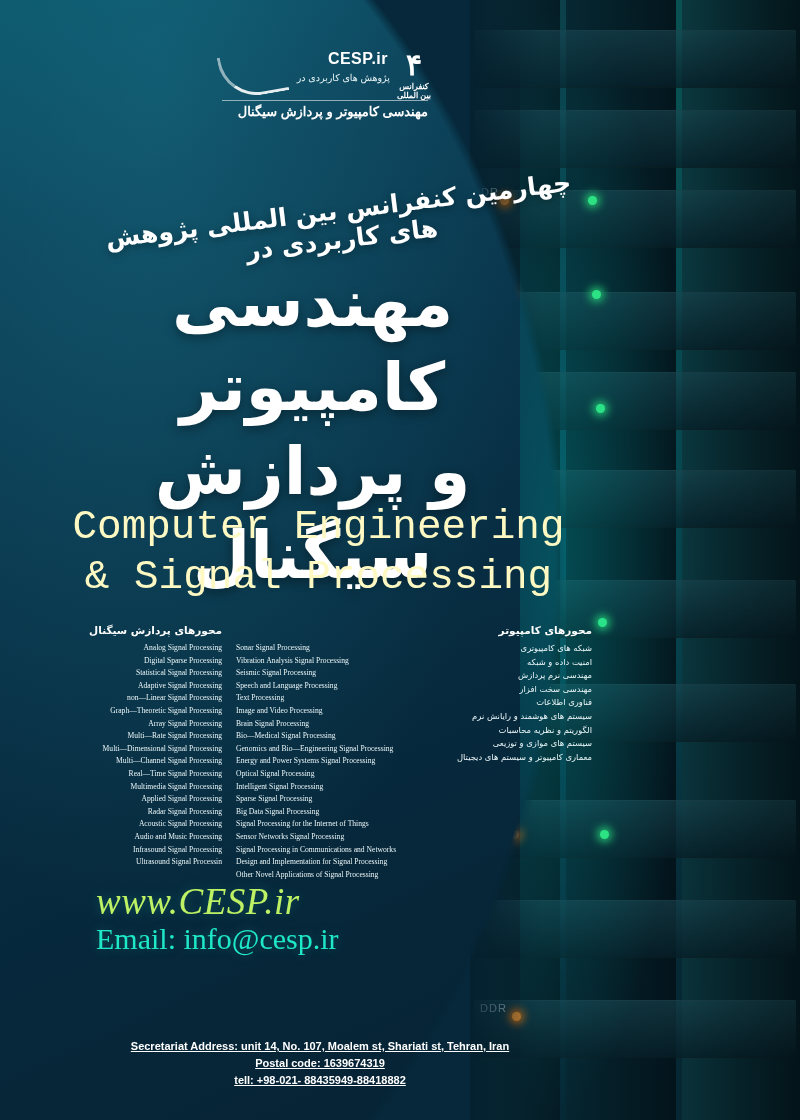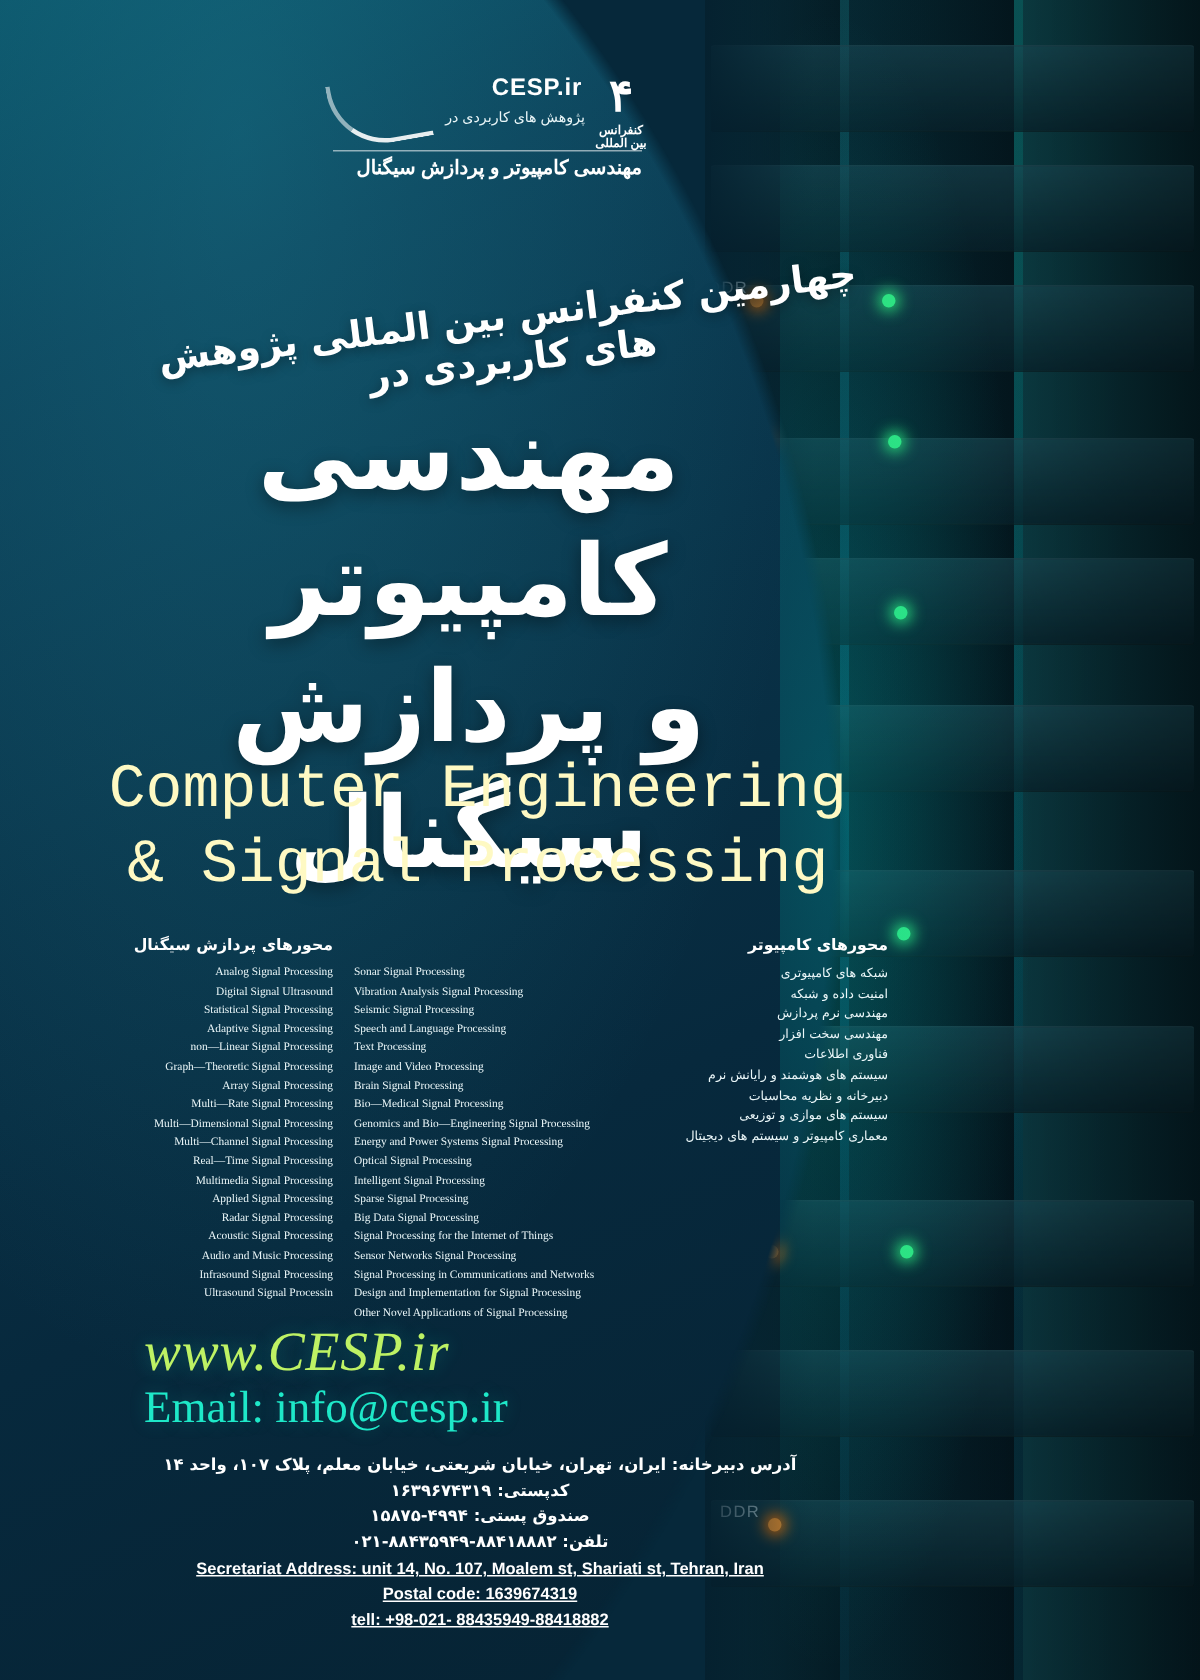--- a/index.html
+++ b/index.html
@@ -333,21 +333,21 @@
     <div>Computer Engineering</div>
     <div>&amp; Signal Processing</div>
   </div>
 
   <div class="topics">
 
     <div class="col-sig">
       <div class="col-head">محورهای پردازش سیگنال</div>
       <ul class="topic-list">
         <li>Analog Signal Processing</li>
-        <li>Digital Signal Ultrasound</li>
+        <li>Digital Sparse Processing</li>
         <li>Statistical Signal Processing</li>
         <li>Adaptive Signal Processing</li>
         <li>non—Linear Signal Processing</li>
         <li>Graph—Theoretic Signal Processing</li>
         <li>Array Signal Processing</li>
         <li>Multi—Rate Signal Processing</li>
         <li>Multi—Dimensional Signal Processing</li>
         <li>Multi—Channel Signal Processing</li>
         <li>Real—Time Signal Processing</li>
         <li>Multimedia Signal Processing</li>
@@ -387,37 +387,31 @@
 
     <div class="col-comp">
       <div class="col-head">محورهای کامپیوتر</div>
       <ul class="topic-list">
         <li>شبکه های کامپیوتری</li>
         <li>امنیت داده و شبکه</li>
         <li>مهندسی نرم پردازش</li>
         <li>مهندسی سخت افزار</li>
         <li>فناوری اطلاعات</li>
         <li>سیستم های هوشمند و رایانش نرم</li>
-        <li>دبیرخانه و نظریه محاسبات</li>
+        <li>الگوریتم و نظریه محاسبات</li>
         <li>سیستم های موازی و توزیعی</li>
         <li>معماری کامپیوتر و سیستم های دیجیتال</li>
       </ul>
     </div>
 
   </div>
 
   <a class="weblink" href="#" style="text-decoration:none">www.CESP.ir</a>
   <a class="emaillink" href="#" style="text-decoration:none">Email: info@cesp.ir</a>
 
-  <div class="fa-footer">
-    <div>آدرس دبیرخانه: ایران، تهران، خیابان شریعتی، خیابان معلم، پلاک ۱۰۷، واحد ۱۴</div>
-    <div>کدپستی: ۱۶۳۹۶۷۴۳۱۹</div>
-    <div>صندوق پستی: ۴۹۹۴-۱۵۸۷۵</div>
-    <div>تلفن: ۸۸۴۱۸۸۸۲-۸۸۴۳۵۹۴۹-۰۲۱</div>
-  </div>
 
   <div class="en-footer">
     <div>Secretariat Address: unit 14, No. 107, Moalem st, Shariati st, Tehran, Iran</div>
     <div>Postal code: 1639674319</div>
     <div>tell: +98-021- 88435949-88418882</div>
   </div>
 
 </div>
 
 </body></html>

